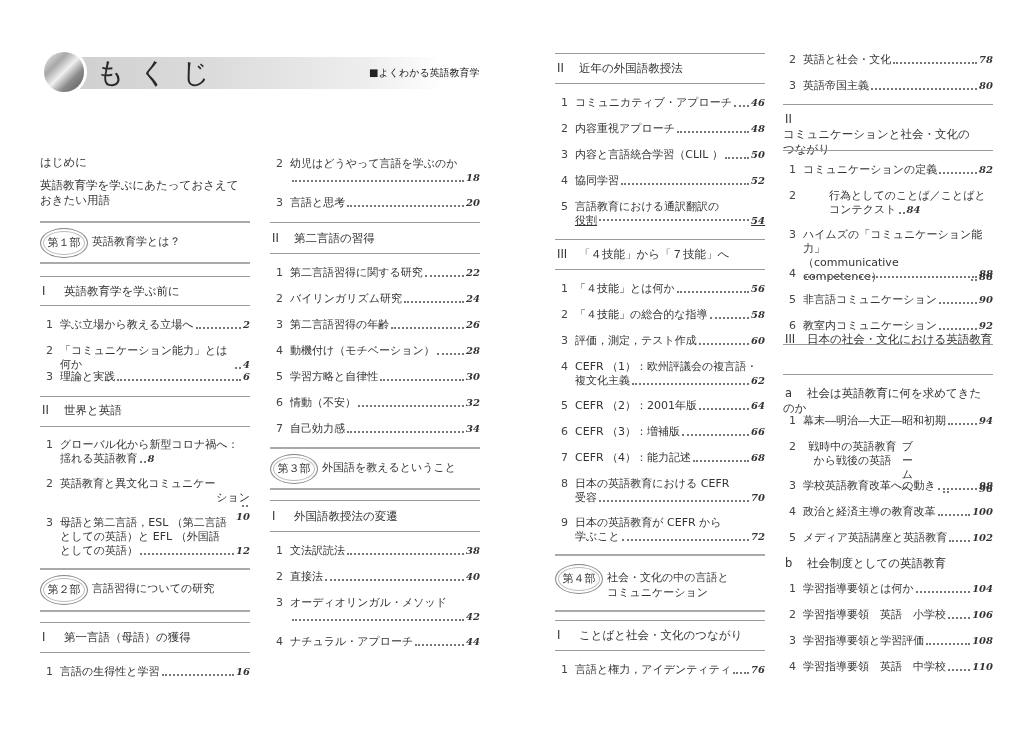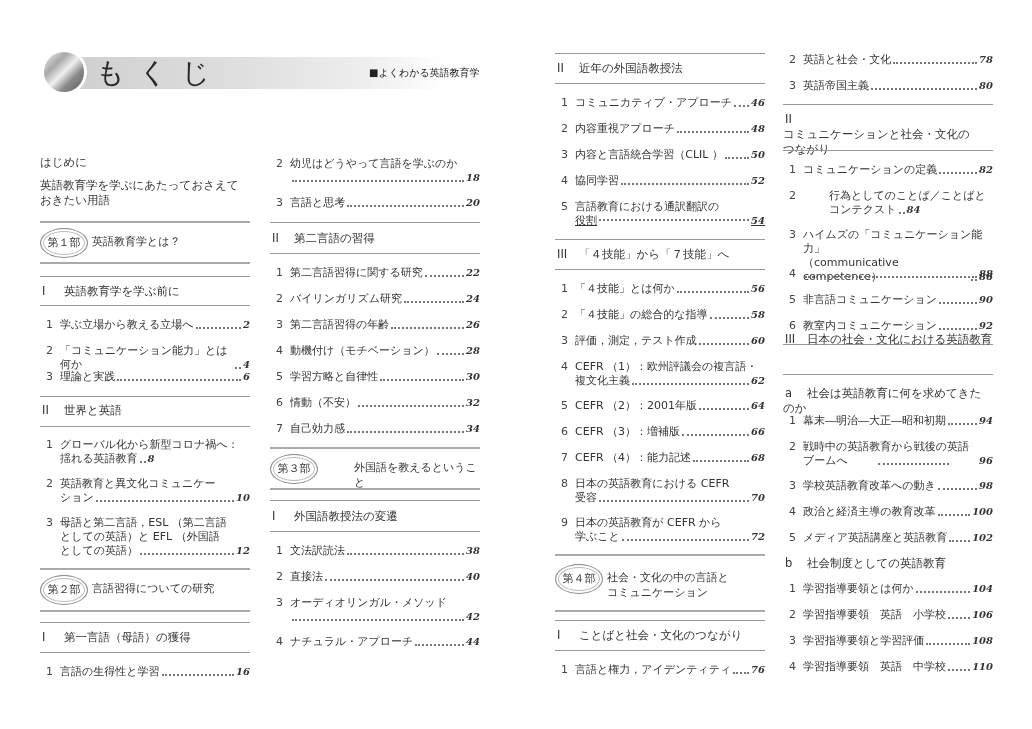--- a/index.html
+++ b/index.html
@@ -112,21 +112,21 @@
           <span class="lbl">揺れる英語教育</span>
           <span class="dots"></span>
           <span class="pg">8</span>
         </span>
       </span>
     </div>
     <div class="item" style="left: 40px; top: 477px;">
       <span class="num" style="align-self: flex-start;">2</span>
       <span class="txt" style="flex-direction: column; align-items: stretch;">
         <span class="lbl">英語教育と異文化コミュニケー</span>
-        <span style="display: flex; align-items: flex-end;">
+        <span style="display: flex; align-items: flex-end; flex-direction: column;">
           <span class="lbl">ション</span>
           <span class="dots"></span>
           <span class="pg">10</span>
         </span>
       </span>
     </div>
     <div class="item" style="left: 40px; top: 516px;">
       <span class="num" style="align-self: flex-start;">3</span>
       <span class="txt" style="flex-direction: column; align-items: stretch;">
         <span class="lbl">母語と第二言語，ESL （第二言語
@@ -229,21 +229,21 @@
       <span class="num" style="align-self: flex-start;">7</span>
       <span class="txt">
         <span class="lbl">自己効力感</span>
         <span class="dots"></span>
         <span class="pg">34</span>
       </span>
     </div>
     <div class="rule thick" style="left: 270px; top: 447px;"></div>
     <div class="part" style="left: 270px; top: 454px;">
       <div class="part-badge">第３部</div>
-      <div class="part-title" style="white-space: pre-wrap; margin-left: 32px;">外国語を教えるということ</div>
+      <div class="part-title" style="white-space: pre-wrap;">外国語を教えるということ</div>
     </div>
     <div class="rule thick" style="left: 270px; top: 488px;"></div>
     <div class="rule" style="left: 270px; top: 500px;"></div>
     <div class="sec" style="left: 270px; top: 509px;"><span class="sn">I</span><span style="white-space: pre-wrap;">外国語教授法の変遷</span></div>
     <div class="rule" style="left: 270px; top: 531px;"></div>
     <div class="item" style="left: 270px; top: 544px;">
       <span class="num" style="align-self: flex-start;">1</span>
       <span class="txt">
         <span class="lbl">文法訳読法</span>
         <span class="dots"></span>
@@ -505,21 +505,21 @@
     <div class="item" style="left: 783px; top: 414px;">
       <span class="num" style="align-self: flex-start;">1</span>
       <span class="txt">
         <span class="lbl">幕末―明治―大正―昭和初期</span>
         <span class="dots"></span>
         <span class="pg">94</span>
       </span>
     </div>
     <div class="item" style="left: 783px; top: 440px;">
       <span class="num" style="align-self: flex-start;">2</span>
-      <span class="txt" style="flex-direction: column; align-items: stretch;">
+      <span class="txt" style="flex-direction: row; align-items: stretch; text-align: center;">
         <span class="lbl">戦時中の英語教育から戦後の英語</span>
         <span style="display: flex; align-items: flex-end; gap: 28px;">
           <span class="lbl">ブームへ</span>
           <span class="dots"></span>
           <span class="pg">96</span>
         </span>
       </span>
     </div>
     <div class="item" style="left: 783px; top: 479px;">
       <span class="num" style="align-self: flex-start;">3</span>

